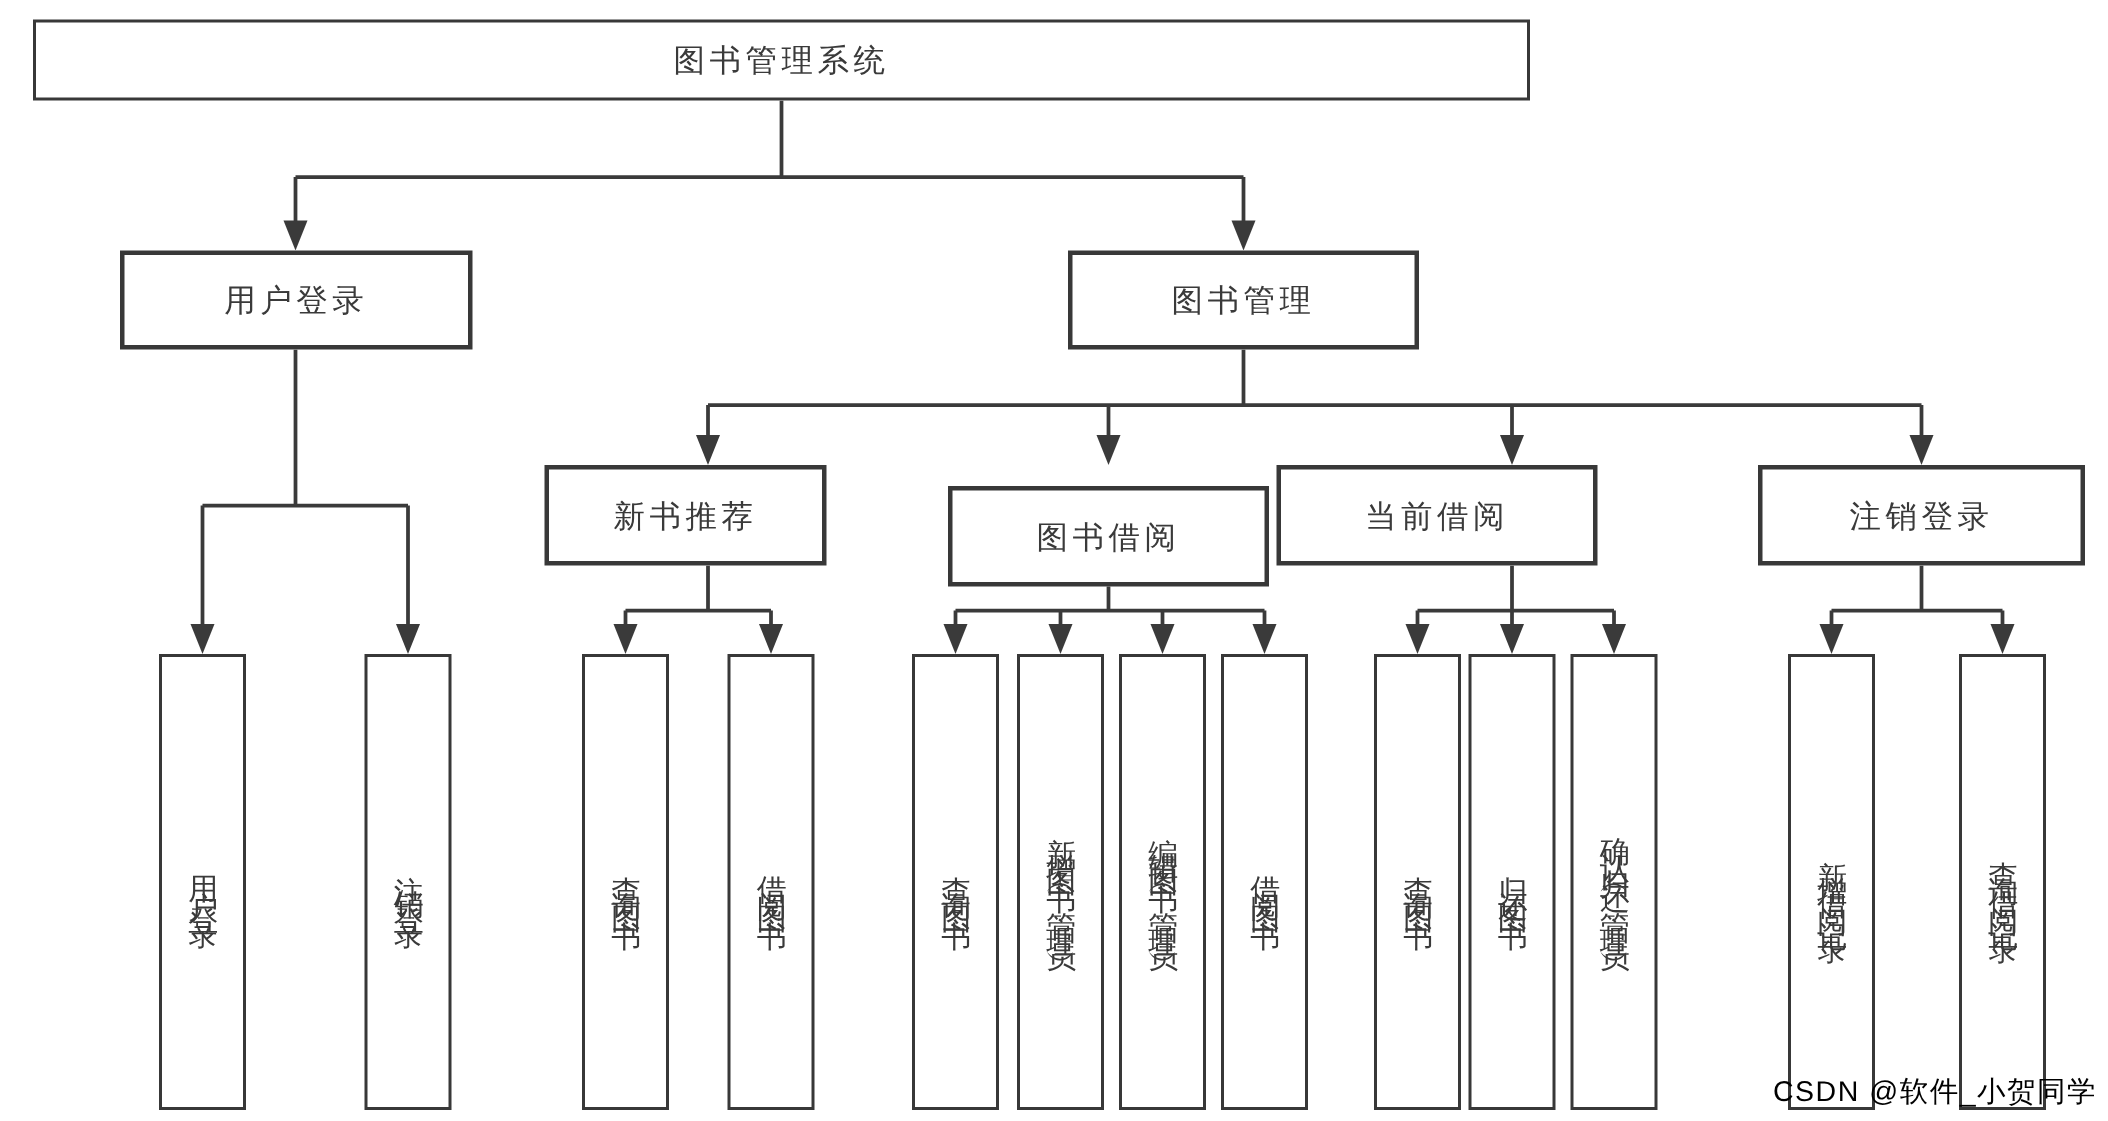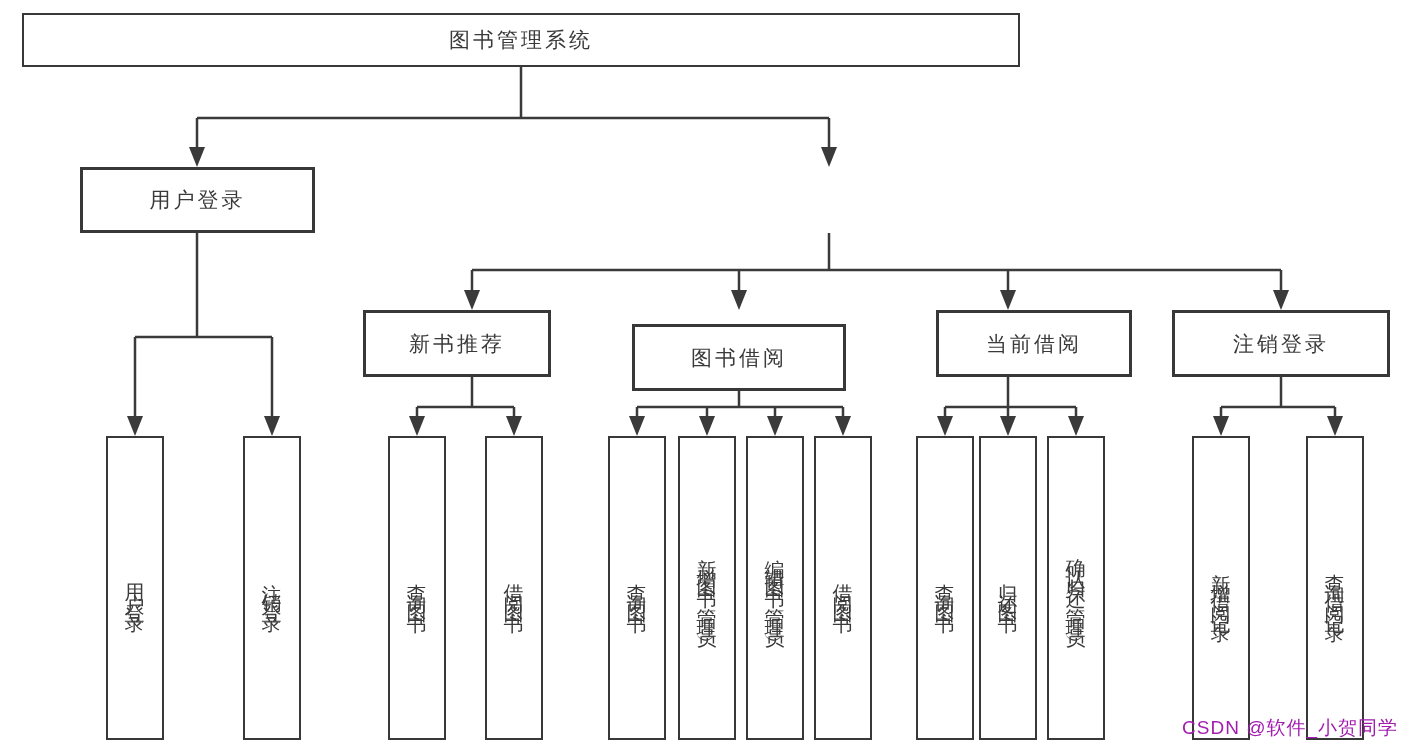--- a/index.html
+++ b/index.html
@@ -44,21 +44,21 @@
     font-size: 20px;
     letter-spacing: 10px;
     line-height: 1;
     color: #3a3a3a;
   }
   .watermark {
     position: absolute;
     right: 7px;
     bottom: 6px;
     font-size: 19px;
-    color: #a21caf;
+    color: #000000;
     letter-spacing: 1px;
     white-space: nowrap;
     margin-top: 16px;
   }
 </style>
 </head>
 <body>
 
 <div id="canvas">
 
@@ -95,28 +95,31 @@
     </g>
   </svg>
 
   <div class="box hbox rootbox" style="left:22px; top:13px; width:998px; height:54px;">
     <span>图书管理系统</span>
   </div>
 
   <div class="box hbox" style="left:80px; top:167px; width:235px; height:66px;">
     <span>用户登录</span>
   </div>
+  <div class="box hbox" style="left:712px; top:167px; width:234px; height:66px;">
+    <span>图书管理</span>
+  </div>
 
   <div class="box hbox" style="left:363px; top:310px; width:188px; height:67px;">
     <span>新书推荐</span>
   </div>
   <div class="box hbox" style="left:632px; top:324px; width:214px; height:67px;">
     <span>图书借阅</span>
   </div>
-  <div class="box hbox" style="left:936px; top:310px; width:196px; height:67px;align-items:center;">
+  <div class="box hbox" style="left:851px; top:310px; width:214px; height:67px;align-items:center;">
     <span>当前借阅</span>
   </div>
   <div class="box hbox" style="left:1172px; top:310px; width:218px; height:67px;">
     <span>注销登录</span>
   </div>
 
   <div class="box vbox" style="left:106px; top:436px; width:58px; height:304px;">
     <span class="vtext">用户登录</span>
   </div>
   <div class="box vbox" style="left:243px; top:436px; width:58px; height:304px;">

